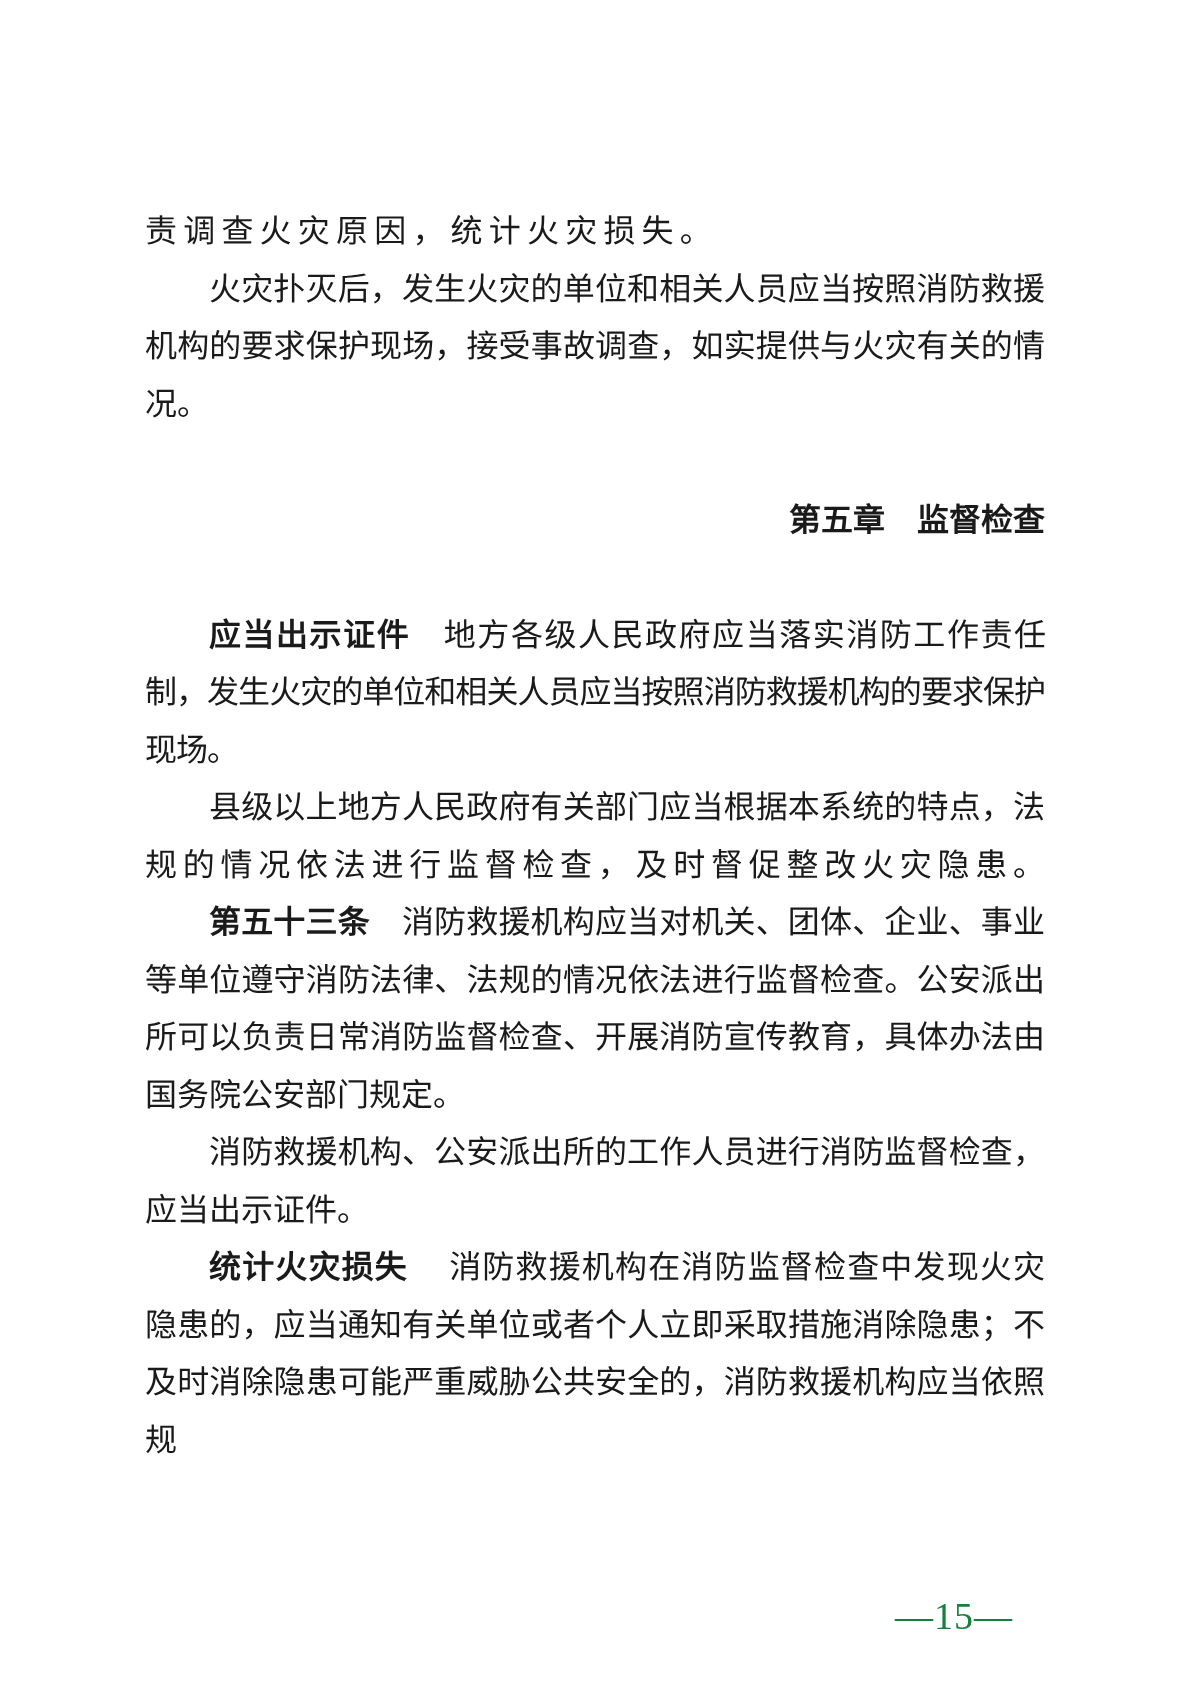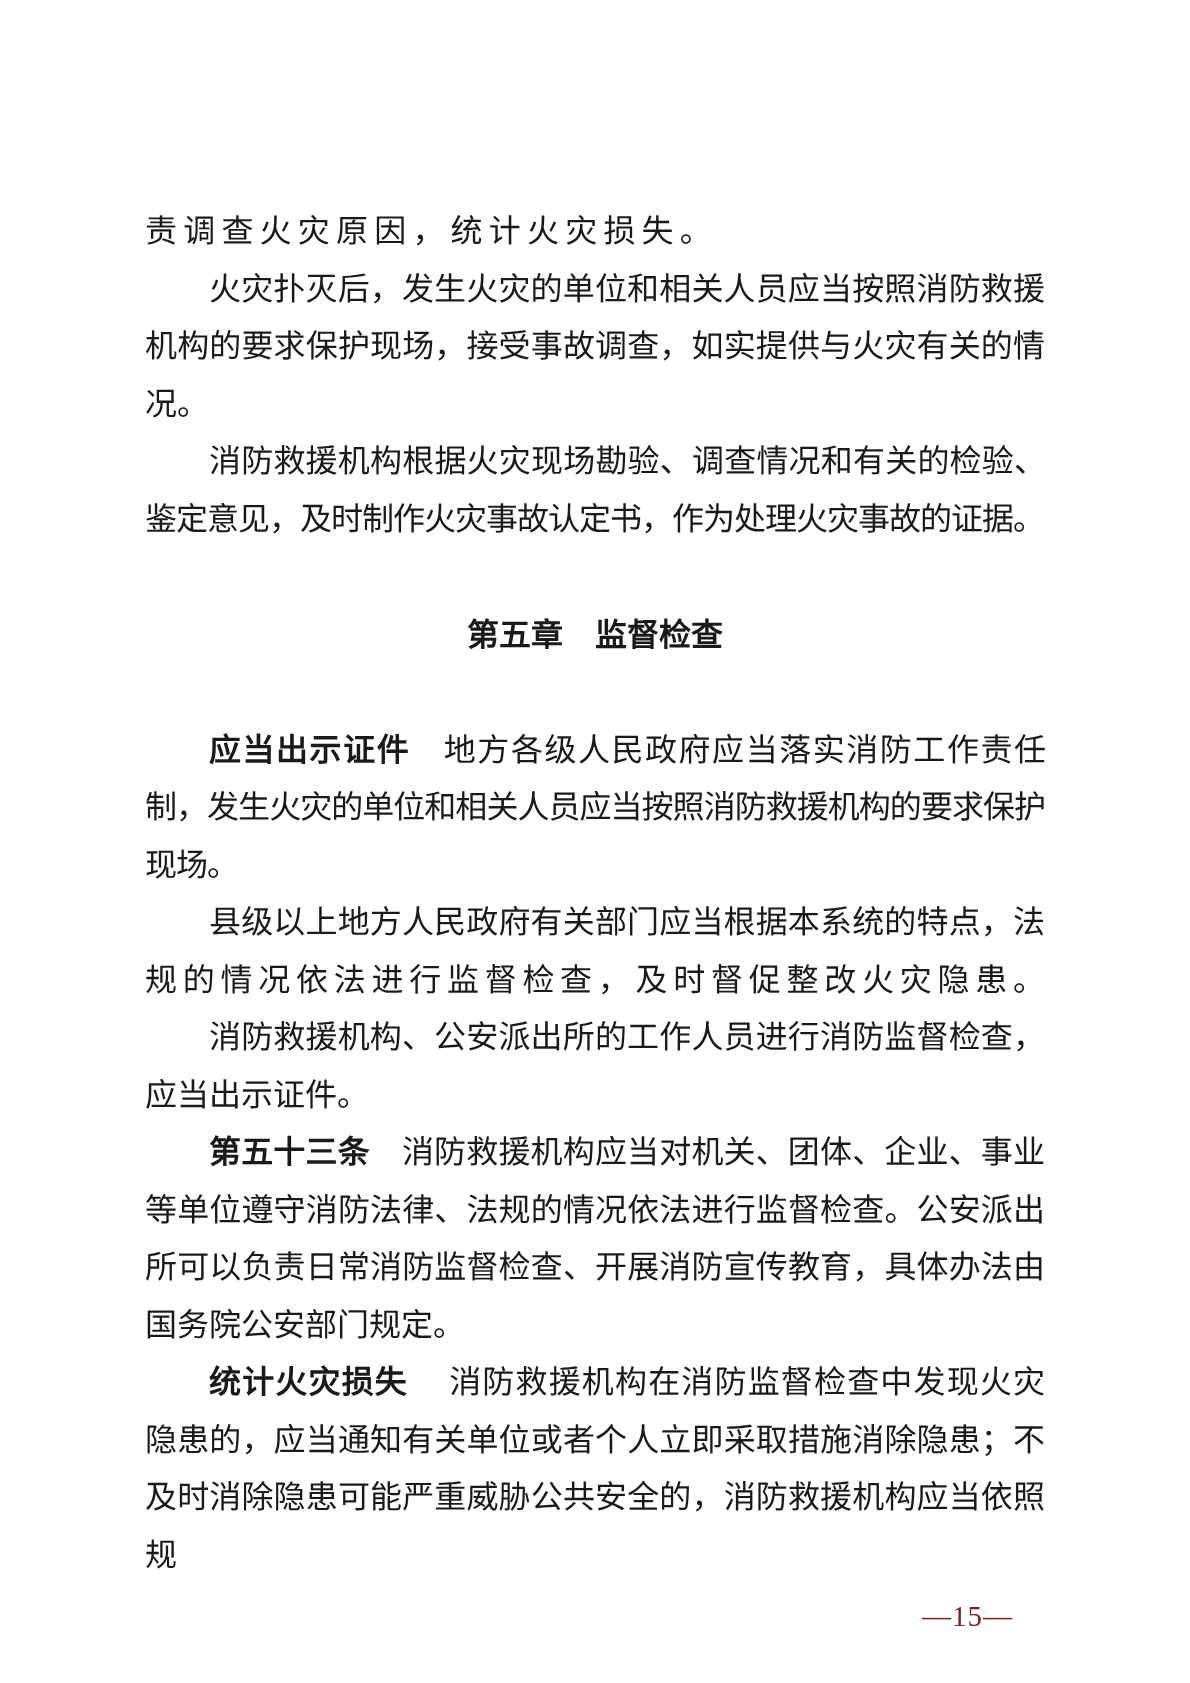--- a/index.html
+++ b/index.html
@@ -38,53 +38,52 @@
   
   p.gapnum .art-num { margin-right: 8px; }
   .art-num {
     font-family: "Liberation Sans", "DejaVu Sans", sans-serif;
     font-weight: 700;
   }
   .chapter {
     margin: 59px 0 57px 0;
     font-size: 32px;
     line-height: 57.5px;
-    text-align: center;
+    text-align: right;
     font-weight: 700;
     font-family: "Liberation Sans", "DejaVu Sans", sans-serif;
   }
   .pageno {
     position: absolute;
     top: 1598px;
     right: 177px;
-    font-size: 29px;
+    font-size: 38px;
     line-height: 36px;
     letter-spacing: 1px;
-    color: #7f1d1d;
+    color: #15803d;
     font-family: "Liberation Serif", "DejaVu Serif", serif;
   }
 </style>
 </head>
 <body>
 
 <main class="text-block">
 
   <p class="noindent sp"><span class="art-num"></span><span>责调查火灾原因，统计火灾损失。</span></p>
 
   <p><span class="art-num"></span><span>火灾扑灭后，发生火灾的单位和相关人员应当按照消防救援机构的要求保护现场，接受事故调查，如实提供与火灾有关的情况。</span></p>
 
-  <p class="tight"><span class="art-num"></span><span>消防救援机构根据火灾现场勘验、调查情况和有关的检验、鉴定意见，及时制作火灾事故认定书，作为处理火灾事故的证据。</span></p>
 
   <h2 class="chapter">第五章　监督检查</h2>
 
   <p class="tight"><span class="art-num">应当出示证件　</span><span>地方各级人民政府应当落实消防工作责任制，发生火灾的单位和相关人员应当按照消防救援机构的要求保护现场。</span></p>
 
   <p class="lastjust"><span class="art-num"></span><span>县级以上地方人民政府有关部门应当根据本系统的特点，法规的情况依法进行监督检查，及时督促整改火灾隐患。</span></p>
 
+  <p><span class="art-num">第五十三条　</span><span>消防救援机构应当对机关、团体、企业、事业等单位遵守消防法律、法规的情况依法进行监督检查。公安派出所可以负责日常消防监督检查、开展消防宣传教育，具体办法由国务院公安部门规定。</span></p>
+
   <p><span class="art-num"></span><span>消防救援机构、公安派出所的工作人员进行消防监督检查，应当出示证件。</span></p>
-
-  <p><span class="art-num">第五十三条　</span><span>消防救援机构应当对机关、团体、企业、事业等单位遵守消防法律、法规的情况依法进行监督检查。公安派出所可以负责日常消防监督检查、开展消防宣传教育，具体办法由国务院公安部门规定。</span></p>
 
   <p class="gapnum"><span class="art-num">统计火灾损失　</span><span>消防救援机构在消防监督检查中发现火灾隐患的，应当通知有关单位或者个人立即采取措施消除隐患；不及时消除隐患可能严重威胁公共安全的，消防救援机构应当依照规</span></p>
 
 </main>
 
 <div class="pageno">—15—</div>
 
 </body></html>

